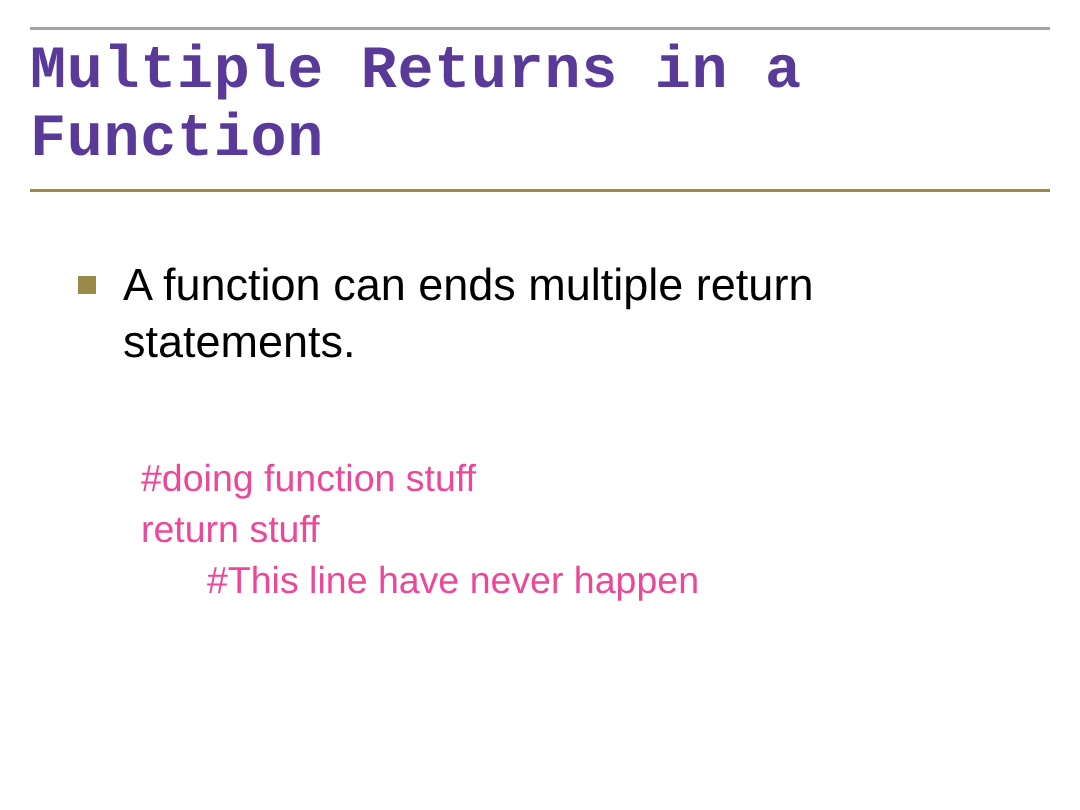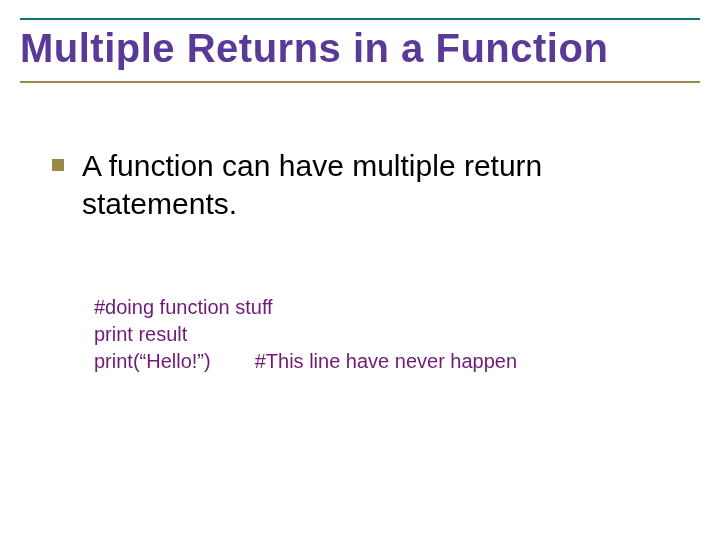--- a/index.html
+++ b/index.html
@@ -12,24 +12,25 @@
     overflow: hidden;
   }
   .slide {
     position: relative;
     width: 720px;
     height: 540px;
     box-sizing: border-box;
     padding: 18px 20px 20px 20px;
   }
   .title-wrap {
-    border-top: 2px solid #0f766e;
+    border-top: 2px solid #a3a3a3;
     border-bottom: 2px solid #9a8a4a;
     padding: 6px 0 10px 0;
-    margin-bottom: 64px;
+    margin-bottom: 44px;
+    font-family: Liberation Mono, monospace;
   }
   .title {
     font-size: 40px;
     font-weight: bold;
     color: #5a3a99;
     letter-spacing: 0.5px;
   }
   .bullets {
     margin-left: 32px;
   }
@@ -45,24 +46,24 @@
     flex: 0 0 12px;
     margin-top: 12px;
     margin-right: 18px;
   }
   .bullet-text {
     font-size: 30px;
     color: #000;
     line-height: 1.25;
   }
   .code-block {
-    margin-top: 72px;
+    margin-top: 56px;
     margin-left: 74px;
-    font-size: 20px;
-    color: #701a75;
+    font-size: 25px;
+    color: #ec4899;
     line-height: 1.35;
   }
   .code-row {
     display: flex;
   }
   .gap {
     display: inline-block;
     width: 44px;
   }
 </style>
@@ -71,31 +72,30 @@
 
 <div class="slide">
 
   <div class="title-wrap">
     <div class="title">Multiple Returns in a Function</div>
   </div>
 
   <div class="bullets">
     <div class="bullet-row">
       <div class="bullet-icon"></div>
-      <div class="bullet-text">A function can have multiple return statements.</div>
+      <div class="bullet-text">A function can ends multiple return statements.</div>
     </div>
   </div>
 
   <div class="code-block">
     <div class="code-row">
       <span>#doing function stuff</span>
     </div>
     <div class="code-row">
-      <span>print result</span>
+      <span>return stuff</span>
     </div>
     <div class="code-row">
-      <span>print(“Hello!”)</span>
       <span class="gap"></span>
       <span>#This line have never happen</span>
     </div>
   </div>
 
 </div>
 
 </body></html>

